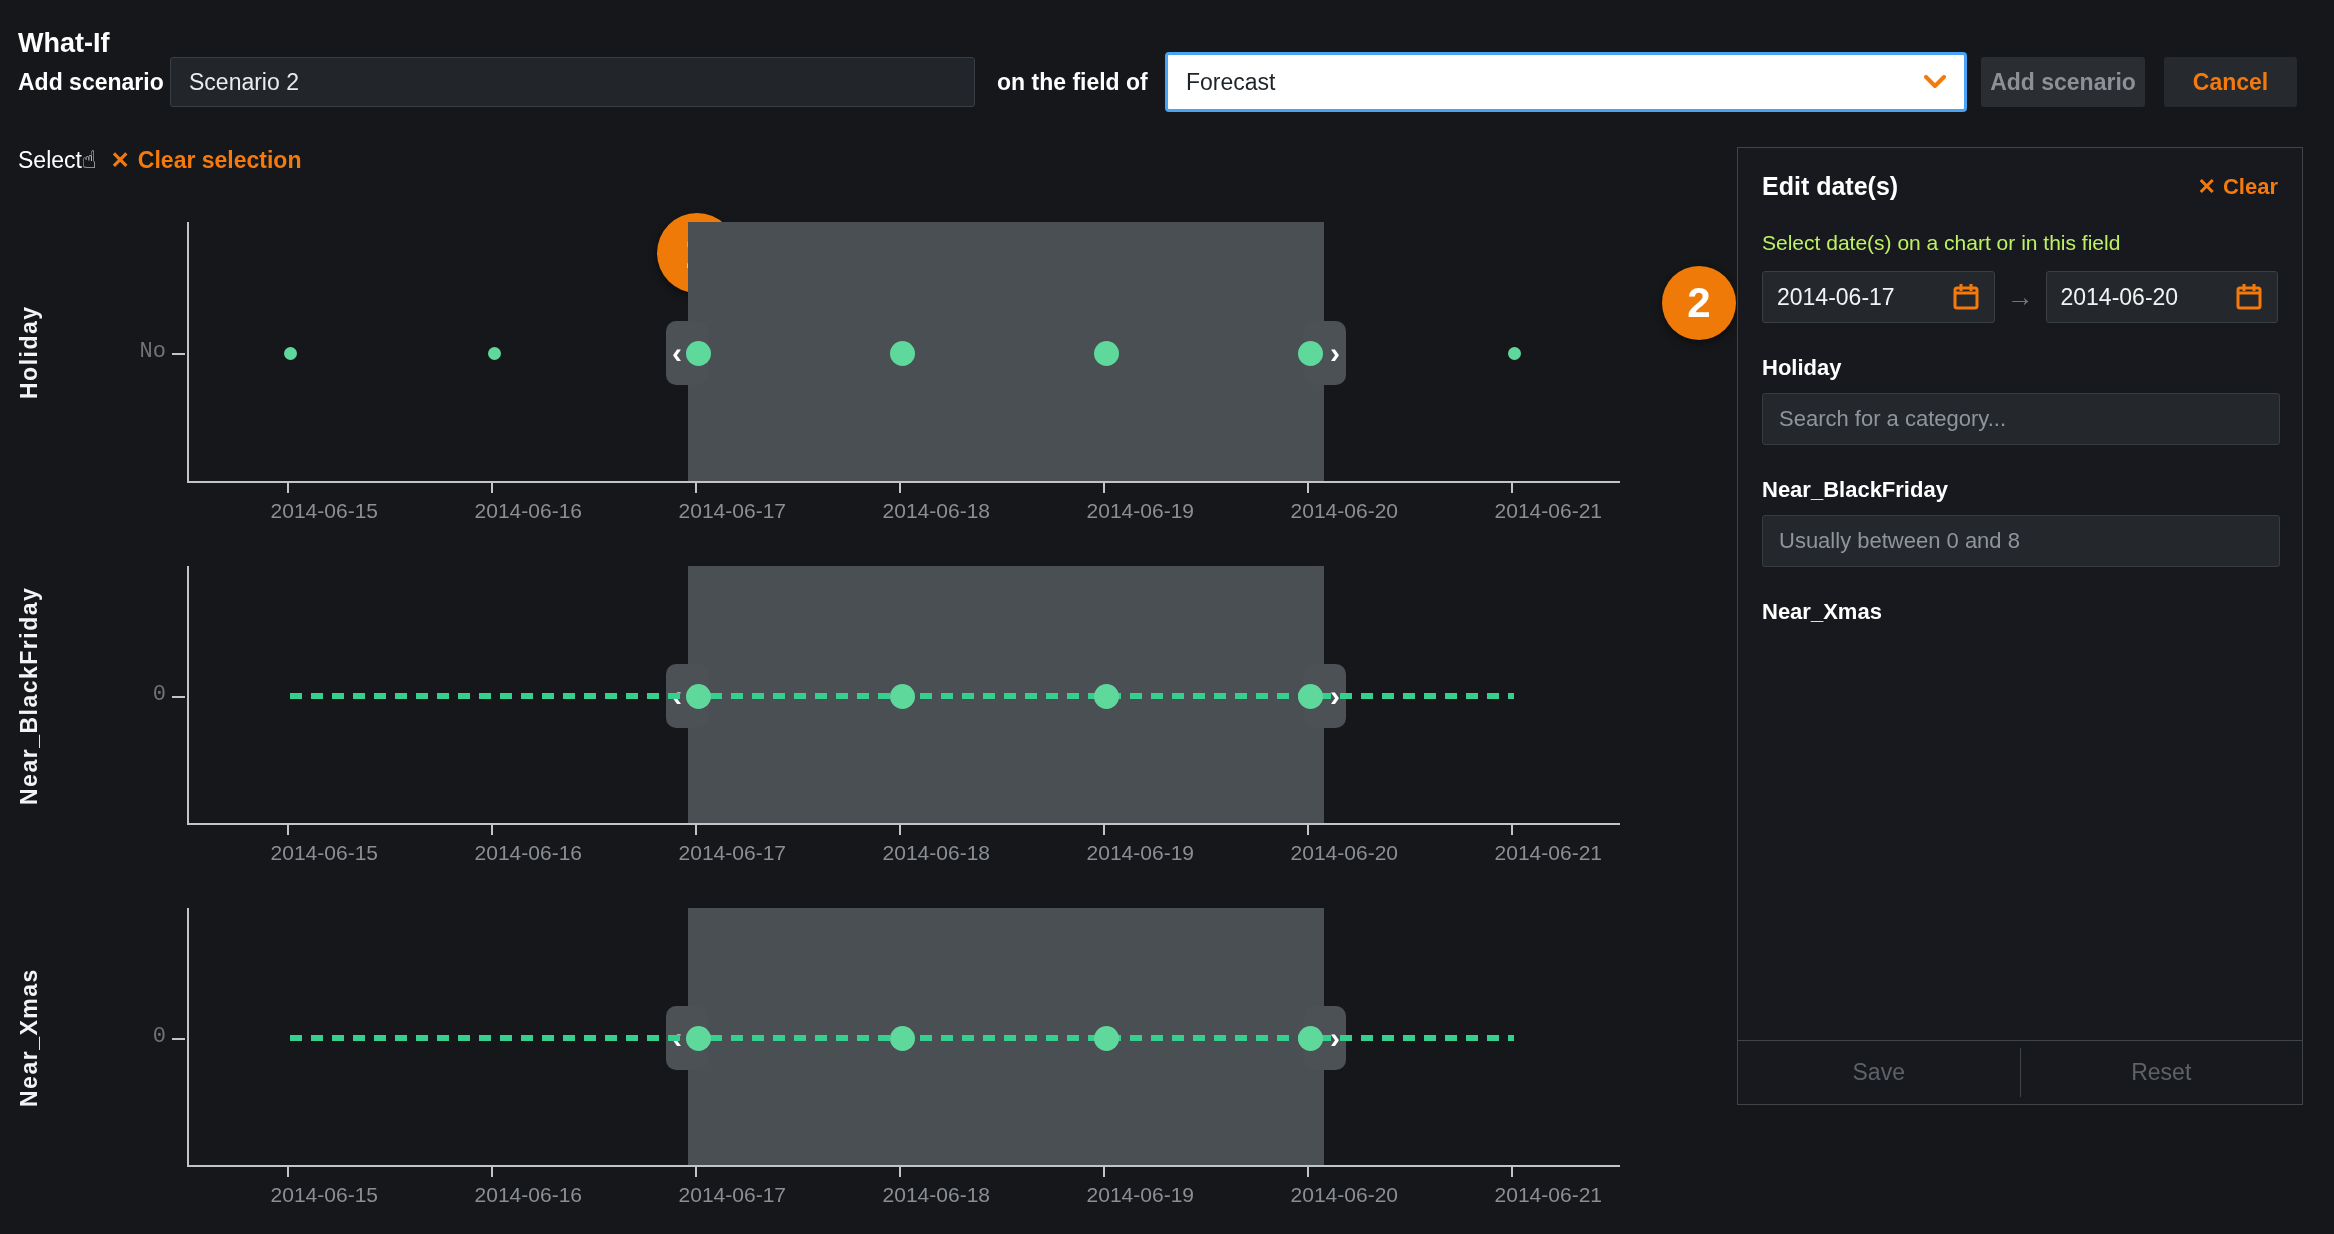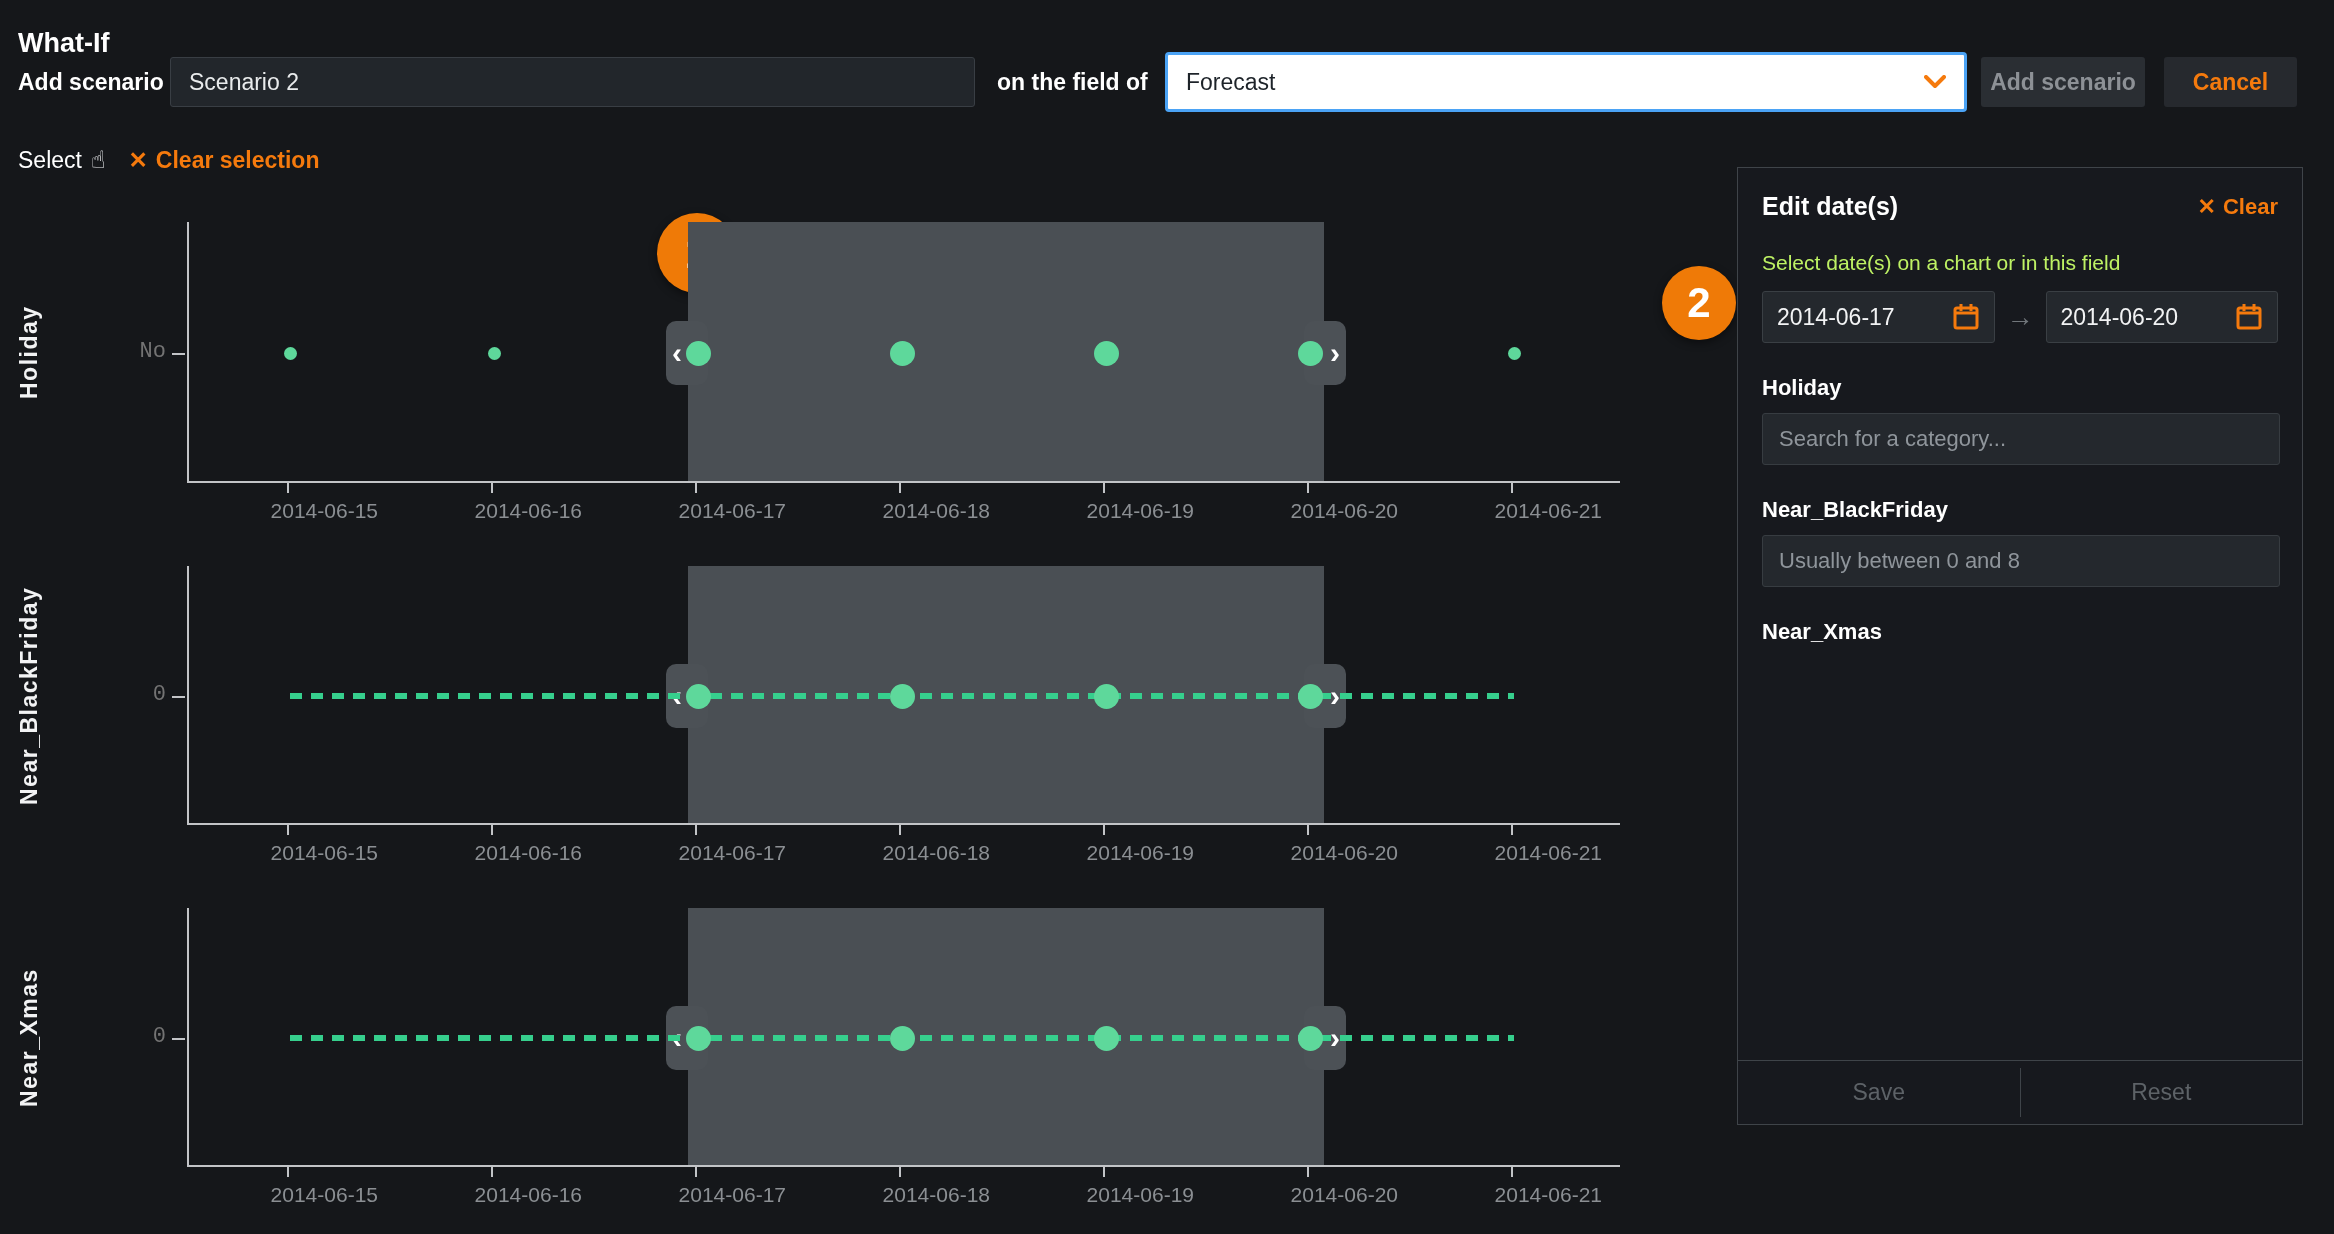--- a/index.html
+++ b/index.html
@@ -20,38 +20,38 @@
       align-items:center;justify-content:space-between;padding:0 18px;cursor:pointer;}
   #basis-select .val{color:#1d2329;font-size:23px;font-weight:500;}
   #btn-add{left:1981px;top:57px;width:164px;height:50px;background:#2a2e33;border-radius:3px;
       display:flex;align-items:center;justify-content:center;color:#8d9196;
       font-size:23px;font-weight:bold;cursor:default;}
   #btn-cancel{left:2164px;top:57px;width:133px;height:50px;background:#26292e;border-radius:3px;
       display:flex;align-items:center;justify-content:center;color:#f57a0d;
       font-size:23px;font-weight:bold;cursor:pointer;}
 
   
-  #instruction{left:18px;top:146px;font-size:23px;display:flex;align-items:center;gap:9px;}
+  #instruction{left:18px;top:146px;font-size:23px;display:flex;align-items:center;}
   #instruction .hand{font-family:"DejaVu Sans",sans-serif;font-size:24px;color:#e8eaec;}
   #clear-selection{margin-left:14px;color:#f57a0d;font-weight:bold;cursor:pointer;display:flex;gap:8px;align-items:center;}
 
   
   #charts-area{left:0;top:0;width:1660px;height:1234px;}
   .chart-ylabel{writing-mode:vertical-rl;transform:rotate(180deg);font-size:23px;
       font-weight:bold;letter-spacing:1.5px;color:#f2f3f4;}
   .ytick-label{font-size:22px;color:#737373;text-align:right;font-family:Liberation Mono, monospace;}
   .xtick-label{font-size:21px;color:#8b8f93;text-align:right;}
   .sel-handle{background:#4c5156;border-radius:10px;display:flex;align-items:center;
       color:#fff;font-size:30px;font-weight:bold;cursor:ew-resize;}
   .sel-handle.l{justify-content:flex-start;padding-left:6px;box-sizing:border-box;}
   .sel-handle.r{justify-content:flex-end;padding-right:6px;box-sizing:border-box;}
 
   
   #edit-panel{left:1737px;top:147px;width:566px;height:958px;background:#17191e;
-      border:1px solid #3f4449;box-sizing:border-box;margin-top:20px;}
+      border:1px solid #3f4449;box-sizing:border-box;}
   #panel-head{display:flex;justify-content:space-between;align-items:center;
       padding:24px 24px 0 24px;}
   #panel-title{font-size:25px;font-weight:bold;}
   .orange-link{color:#f57a0d;font-weight:bold;font-size:22px;cursor:pointer;display:flex;gap:7px;align-items:center;}
   #panel-hint{padding:30px 24px 0 24px;color:#bef264;font-size:21px;}
   #date-row{display:flex;align-items:center;gap:12px;padding:16px 24px 0 24px;}
   .date-input{flex:1;height:52px;background:#24282d;border:1px solid #3a3f44;border-radius:3px;
       display:flex;align-items:center;justify-content:space-between;padding:0 14px;
       box-sizing:border-box;cursor:pointer;}
   .date-input .dval{color:#f2f3f4;font-size:23px;}

